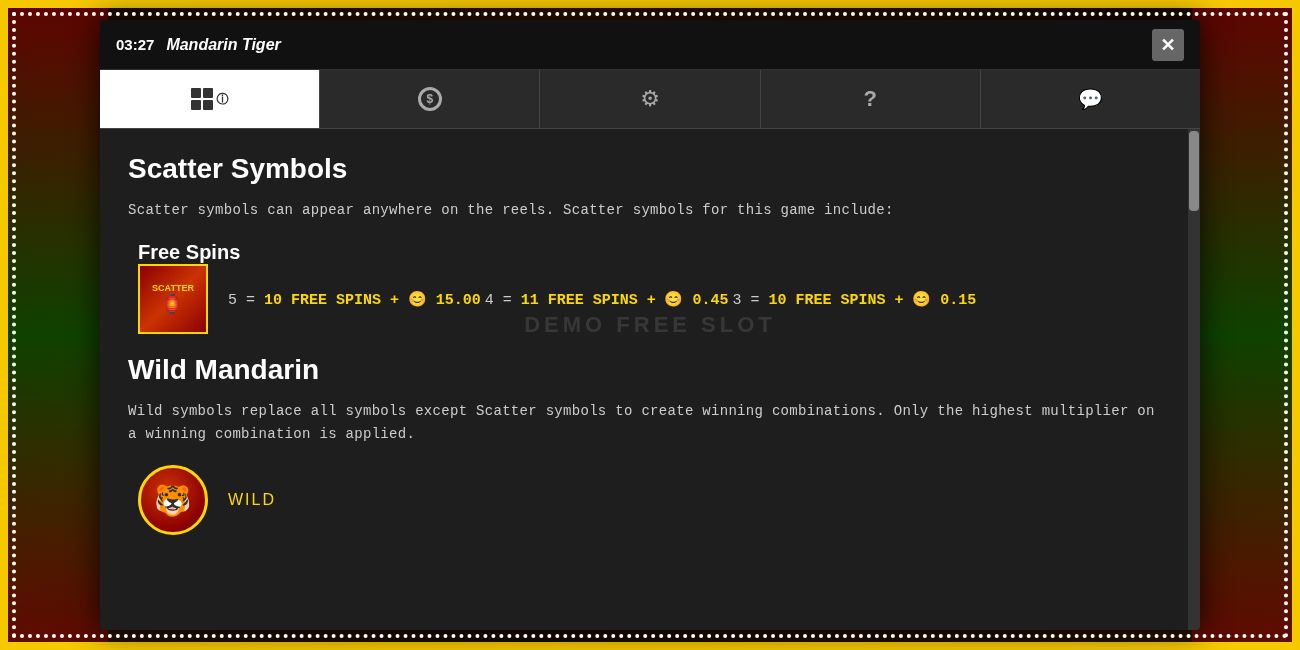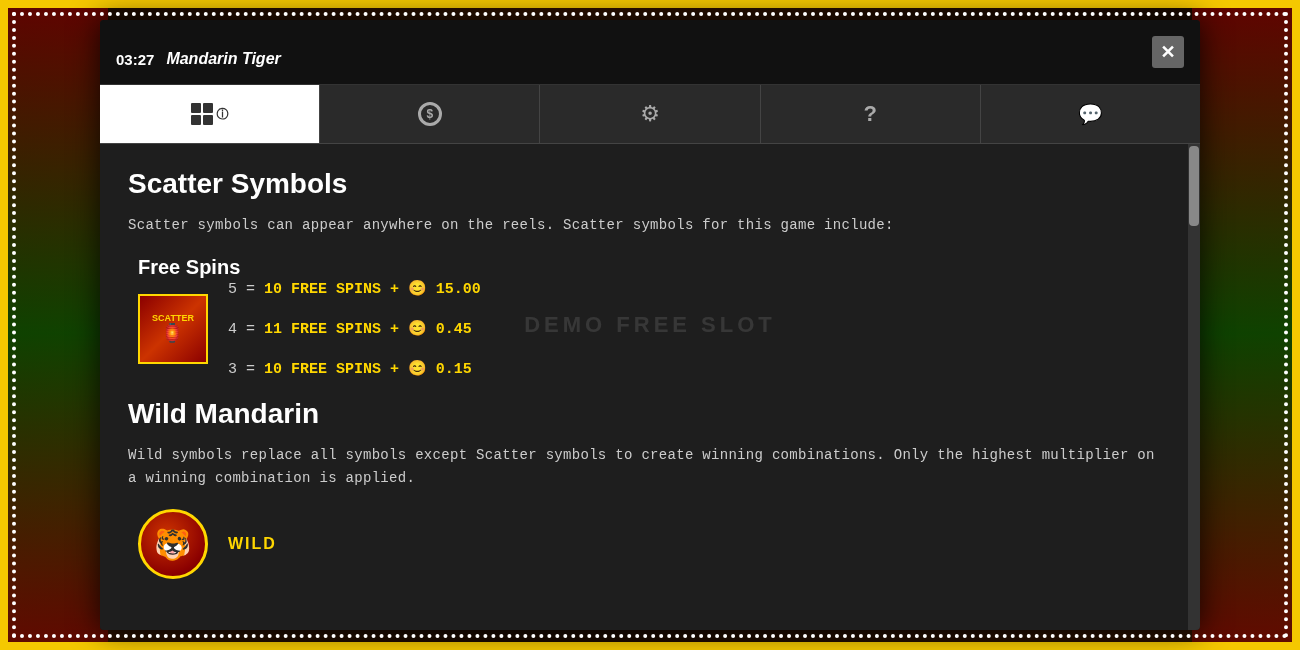--- a/index.html
+++ b/index.html
@@ -73,24 +73,24 @@
       flex-direction: column;
       background: #1a1a1a;
       border-radius: 4px;
       overflow: hidden;
       box-shadow: 0 0 30px rgba(0,0,0,0.8);
     }
 
     
     .title-bar {
       display: flex;
-      align-items: flex-end;
+      align-items: center;
       justify-content: space-between;
       background: #111;
-      padding: 16px 16px;
+      padding: 8px 16px;
       min-height: 50px;
       border-bottom: 1px solid #333;
     }
 
     .title-bar-left {
       display: flex;
       align-items: center;
       gap: 12px;
     }
 
@@ -244,22 +244,22 @@
     .scatter-icon-inner {
       font-size: 8px;
       color: #ffd700;
       font-weight: bold;
       text-align: center;
       line-height: 1.2;
     }
 
     .scatter-payouts {
       display: flex;
-      flex-direction: column;
-      gap: 21px;
+      flex-direction: row;
+      gap: 4px;
     }
 
     .payout-line {
       font-size: 15px;
       color: #ccc;
       font-family: 'Courier New', monospace;
     }
 
     .payout-highlight {
       color: #ffd700;
@@ -285,21 +285,21 @@
       display: flex;
       align-items: center;
       justify-content: center;
       font-size: 30px;
       flex-shrink: 0;
       border: 3px solid #ffd700;
     }
 
     .wild-label {
       font-size: 16px;
-      font-weight: bold;
+      font-weight: normal;
       color: #ffd700;
       letter-spacing: 2px;
     }
 
     
     .watermark {
       position: absolute;
       top: 50%;
       left: 50%;
       transform: translate(-50%, -50%);

